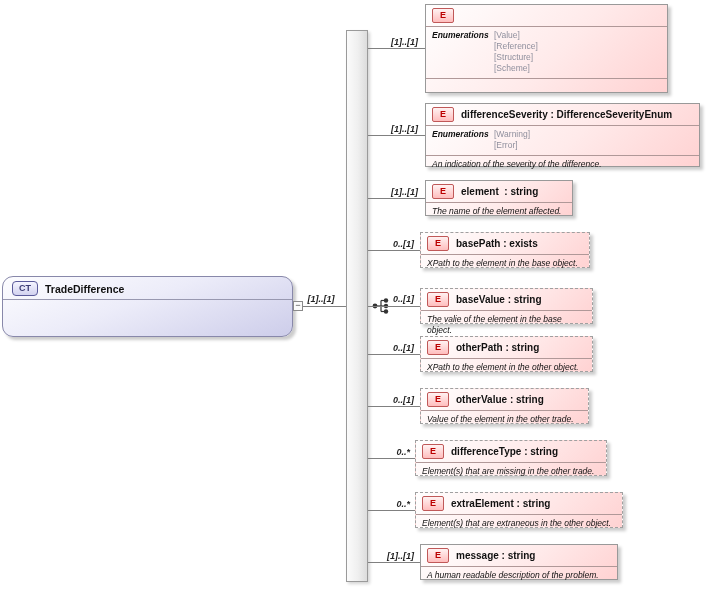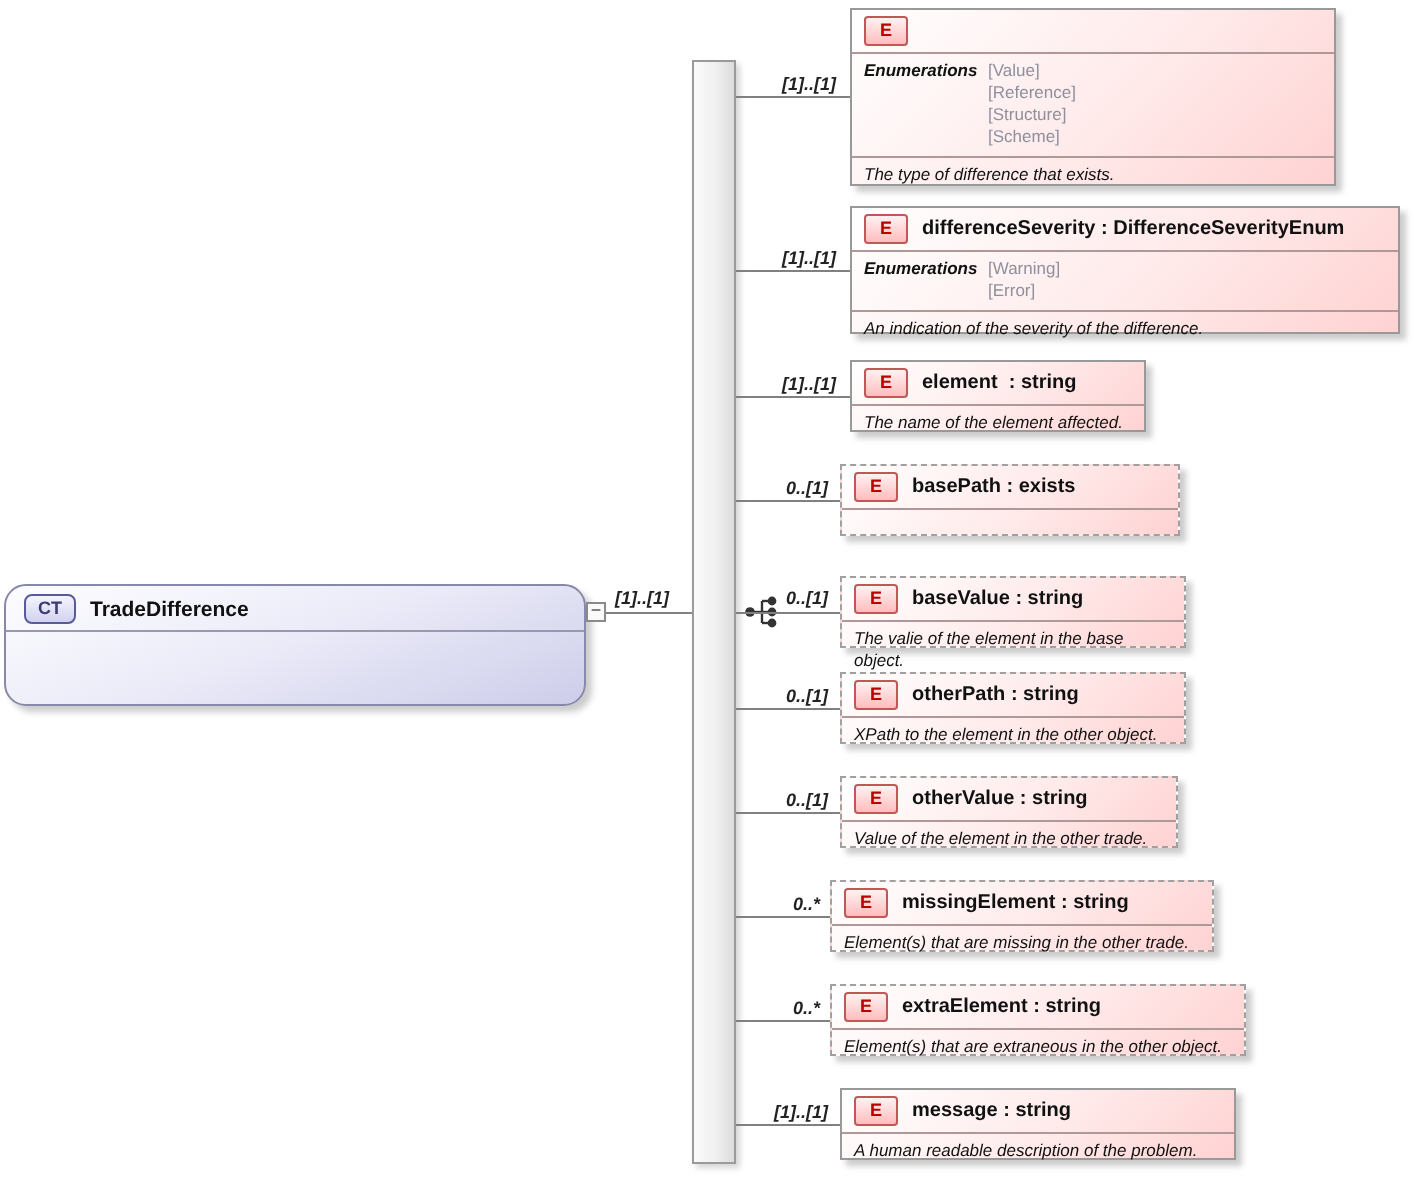--- a/index.html
+++ b/index.html
@@ -3,21 +3,21 @@
 <meta charset="utf-8">
 <style>
   html,body{margin:0;padding:0;background:#ffffff;}
   .canvas{
     position:relative;width:707px;height:593px;overflow:hidden;
     font-family:"Liberation Sans", sans-serif;background:#ffffff;
   }
 
   
   .ctbox{
-    position:absolute;left:2px;top:292px;width:291px;height:61px;
+    position:absolute;left:2px;top:276px;width:291px;height:61px;
     border:1px solid #8888aa;border-radius:11px;
     background:linear-gradient(160deg,#fdfdff 0%,#ececf9 45%,#cdcdea 100%);
     box-shadow:3px 3px 3px #cccccc;box-sizing:border-box;
   }
   .cthead{display:flex;align-items:center;gap:7px;padding:4px 9px 3px 9px;
     border-bottom:1px solid #9898b0;}
   .cticon{
     display:inline-block;width:24px;height:13px;line-height:13px;text-align:center;
     font-size:9px;font-weight:bold;color:#3c3c74;
     background:linear-gradient(#f4f4ff,#d2d2ef);
@@ -159,21 +159,20 @@
     </div>
     <div class="eenum">
       <span class="enumlabel">Enumerations</span>
       <div class="enumvals">
         <div>[Value]</div>
         <div>[Reference]</div>
         <div>[Structure]</div>
         <div>[Scheme]</div>
       </div>
     </div>
-    <div class="edesc">The type of difference that exists.</div>
   </div>
 
   <div class="ebox b1">
     <div class="ehead">
       <span class="eicon">E</span>
       <span class="etitle">differenceSeverity : DifferenceSeverityEnum</span>
     </div>
     <div class="eenum">
       <span class="enumlabel">Enumerations</span>
       <div class="enumvals">
@@ -190,20 +189,21 @@
       <span class="etitle">element  : string</span>
     </div>
     <div class="edesc">The name of the element affected.</div>
   </div>
 
   <div class="ebox dashed b3">
     <div class="ehead">
       <span class="eicon">E</span>
       <span class="etitle">basePath : exists</span>
     </div>
+    <div class="edesc">XPath to the element in the base object.</div>
   </div>
 
   <div class="ebox dashed b4">
     <div class="ehead">
       <span class="eicon">E</span>
       <span class="etitle">baseValue : string</span>
     </div>
     <div class="edesc">The valie of the element in the base object.</div>
   </div>
 
@@ -219,21 +219,21 @@
     <div class="ehead">
       <span class="eicon">E</span>
       <span class="etitle">otherValue : string</span>
     </div>
     <div class="edesc">Value of the element in the other trade.</div>
   </div>
 
   <div class="ebox dashed b7">
     <div class="ehead">
       <span class="eicon">E</span>
-      <span class="etitle">missingElement : string</span>
+      <span class="etitle">differenceType : string</span>
     </div>
     <div class="edesc">Element(s) that are missing in the other trade.</div>
   </div>
 
   <div class="ebox dashed b8">
     <div class="ehead">
       <span class="eicon">E</span>
       <span class="etitle">extraElement : string</span>
     </div>
     <div class="edesc">Element(s) that are extraneous in the other object.</div>

